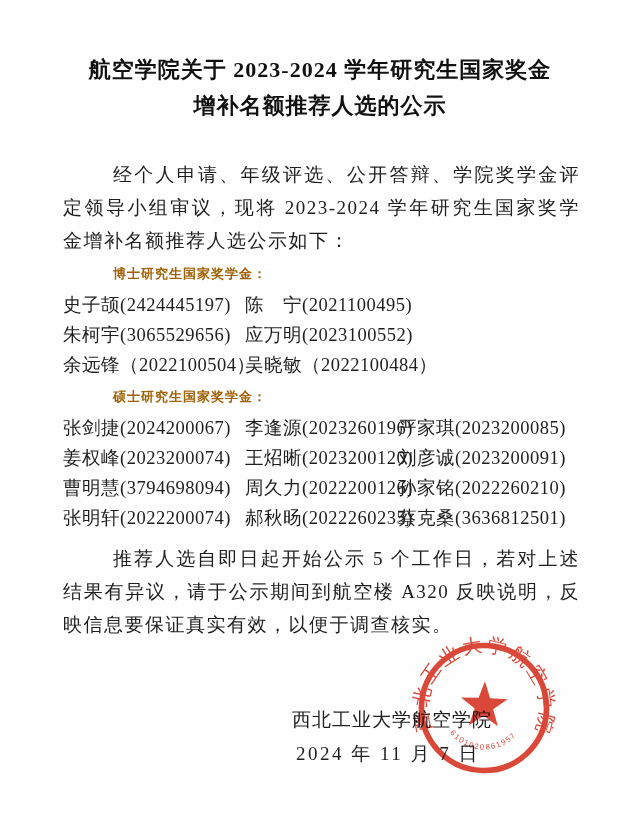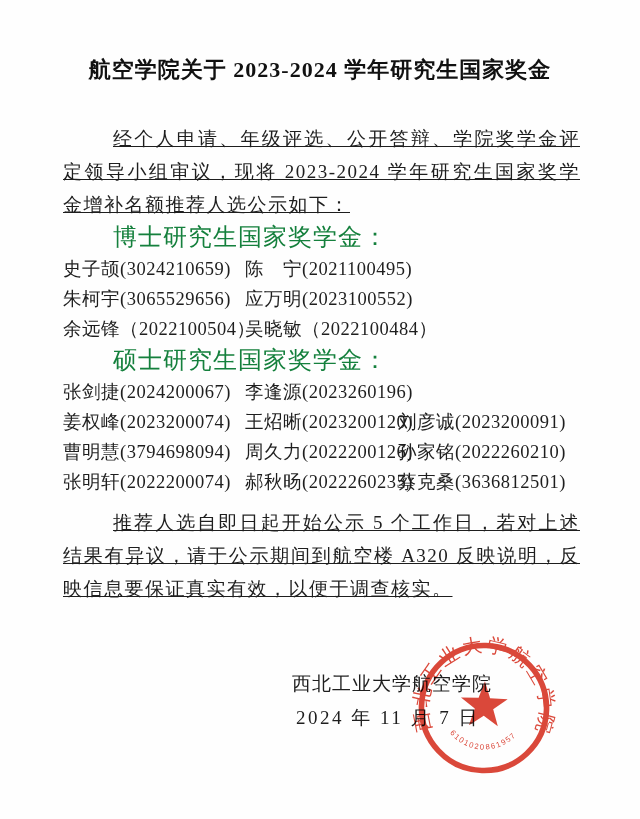--- a/index.html
+++ b/index.html
@@ -22,31 +22,30 @@
     color:#111;
   }
   .content { padding:0 60px 0 63px; }
   .para {
     margin:0;
     font-size:19px;
     line-height:33px;
     letter-spacing:1.5px;
     text-indent:50px;
     text-align:justify;
-    text-decoration:underline;
   }
   .intro { margin-top:34px; }
   .section-heading {
     margin:0;
-    font-size:24px;
+    font-size:13px;
     line-height:33px;
-    font-weight:400;
+    font-weight:700;
     letter-spacing:1px;
     text-indent:50px;
-    color:#15803d;
+    color:#a16207;
   }
   .name-row {
     display:flex;
     font-size:18.5px;
     line-height:30px;
     letter-spacing:0.5px;
     white-space:nowrap;
   }
   .name-row .c1 { width:182px; flex:none; }
   .name-row .c2 { width:153px; flex:none; }
@@ -71,47 +70,49 @@
     pointer-events:none;
   }
 </style>
 </head>
 <body>
 
 <div class="page">
 
   <h1 class="doc-title">
     <span>航空学院关于 2023-2024 学年研究生国家奖金</span><br>
+    <span>增补名额推荐人选的公示</span>
   </h1>
 
   <div class="content">
 
     <p class="para intro">经个人申请、年级评选、公开答辩、学院奖学金评定领导小组审议，现将 2023-2024 学年研究生国家奖学金增补名额推荐人选公示如下：</p>
 
     <p class="section-heading">博士研究生国家奖学金：</p>
 
     <div class="name-row">
-      <span class="c1">史子颉(3024210659)</span>
+      <span class="c1">史子颉(2424445197)</span>
       <span class="c2">陈　宁(2021100495)</span>
     </div>
     <div class="name-row">
       <span class="c1">朱柯宇(3065529656)</span>
       <span class="c2">应万明(2023100552)</span>
     </div>
     <div class="name-row">
       <span class="c1">余远锋（2022100504）</span>
       <span class="c2">吴晓敏（2022100484）</span>
       <span class="c3"></span>
     </div>
 
     <p class="section-heading">硕士研究生国家奖学金：</p>
 
     <div class="name-row">
       <span class="c1">张剑捷(2024200067)</span>
       <span class="c2">李逢源(2023260196)</span>
+      <span class="c3">严家琪(2023200085)</span>
     </div>
     <div class="name-row">
       <span class="c1">姜权峰(2023200074)</span>
       <span class="c2">王炤晰(2023200120)</span>
       <span class="c3">刘彦诚(2023200091)</span>
     </div>
     <div class="name-row">
       <span class="c1">曹明慧(3794698094)</span>
       <span class="c2">周久力(2022200126)</span>
       <span class="c3">孙家铭(2022260210)</span>

